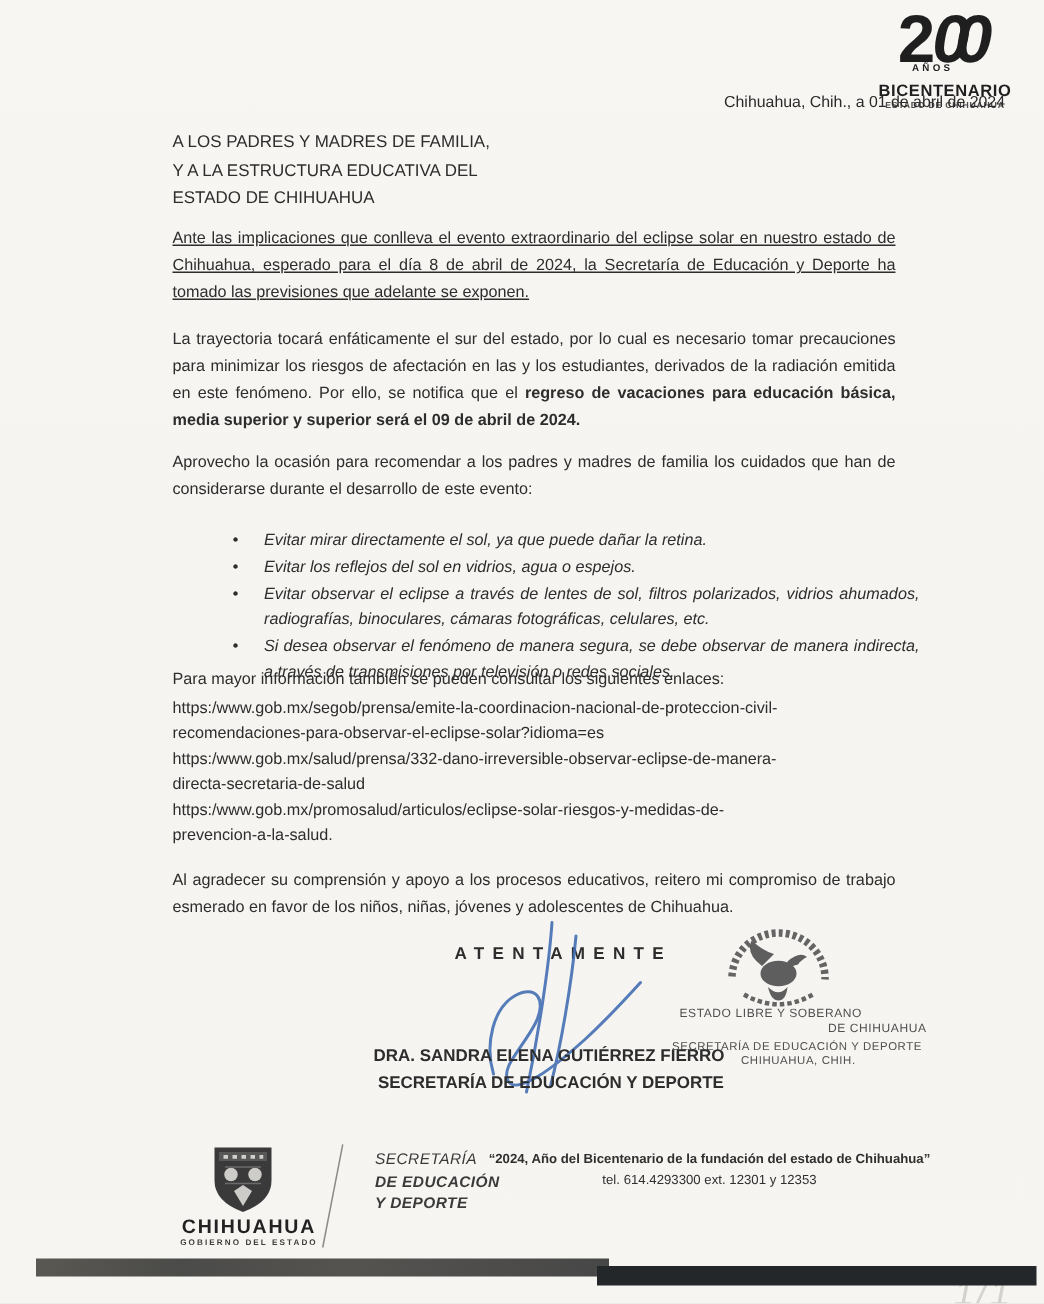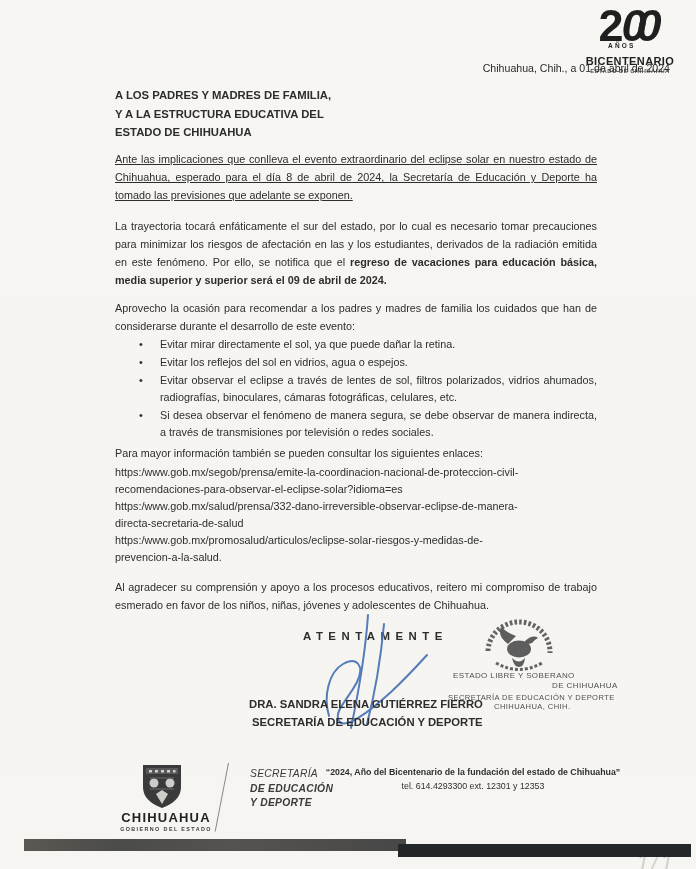--- a/index.html
+++ b/index.html
@@ -14,30 +14,30 @@
   .logo { top:4px; right:8px; width:116px; text-align:center; color:#1f1f1f; }
   .logo-big { display:flex; align-items:flex-start; justify-content:center; height:46px; font-weight:700; line-height:44px; }
   .logo-big .two { font-size:45px; letter-spacing:-2px; }
   .logo-big .zeros { font-size:45px; letter-spacing:-10px; margin-left:0; padding-right:10px;font-style:italic; }
   .logo-anos { position:absolute; top:38px; left:36px; font-size:6.5px; font-weight:700; letter-spacing:2.2px; }
   .logo-bicent { font-size:11px; font-weight:700; letter-spacing:.4px; margin-top:5px;text-align:center; }
   .logo-estado { font-size:5.8px; font-weight:700; letter-spacing:.5px; color:#4c4c4c; margin-top:1px; }
 
   .date-line { top:62px; right:26px; font-size:10.6px; color:#2a2a2a; }
 
-  .recipient { top:86px; left:115px; font-weight:700; font-size:11.3px; line-height:18.5px; }
+  .recipient { top:86px; left:115px; font-weight:400; font-size:11.3px; line-height:18.5px; }
 
   .para { left:115px; width:482px; font-size:10.8px; line-height:18px; text-align:justify; }
   .p1 { top:150px;text-decoration:underline; }
   .p2 { top:217px; }
   .p3 { top:299px; }
   .closing { top:578px; }
   .bold { font-weight:700; }
 
-  .bullets { top:336px; left:133px; width:464px; margin:0; padding:0; list-style:none; }
+  .bullets { top:336px; left:133px; width:464px; margin:16px; padding:0; list-style:none;font-style:italic; }
   .bullets li { position:relative; padding-left:27px; font-size:10.8px; line-height:17px; text-align:justify; margin-bottom:1px; }
   .bullets li::before { content:"•"; position:absolute; left:6px; top:0; font-size:11px; }
 
   .links-intro { top:447px; left:115px; width:500px; font-size:10.8px; }
   .link-lines { top:464px; left:115px; font-size:10.8px; line-height:17px; }
   .link-lines div { white-space:nowrap; }
 
   .atentamente { top:630px; left:303px; font-size:11.4px; font-weight:700; letter-spacing:5.5px; }
 
   .signature-svg { top:604px; left:298px; }

